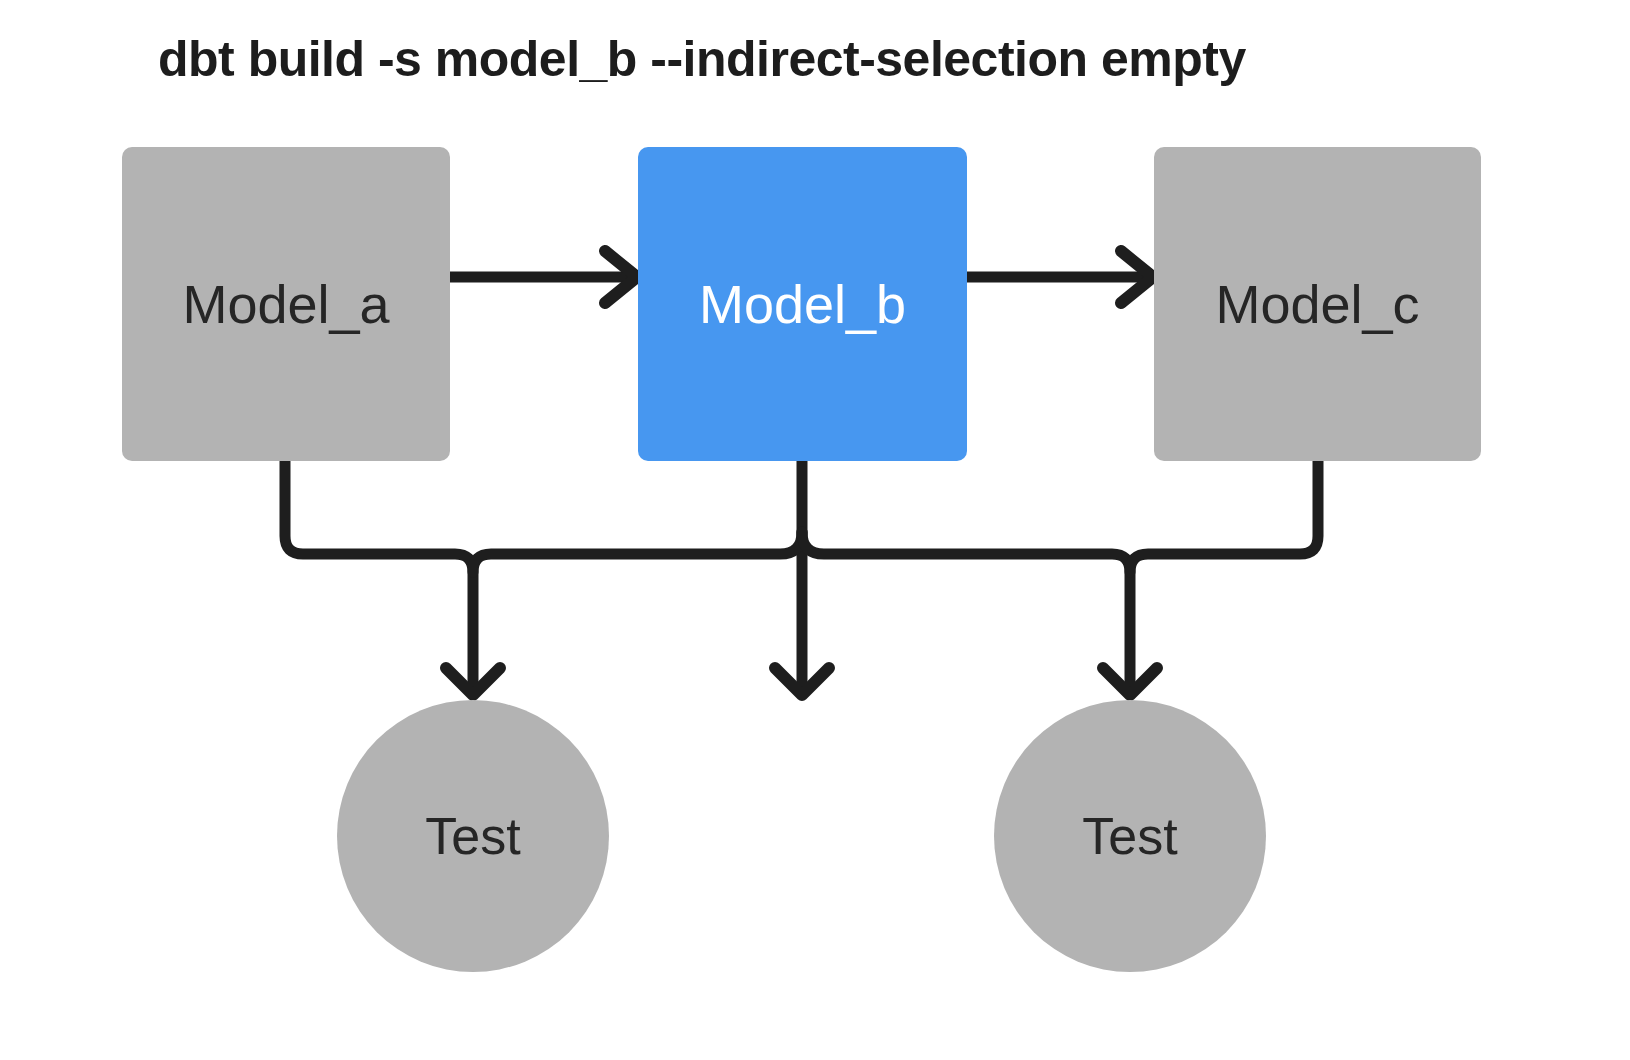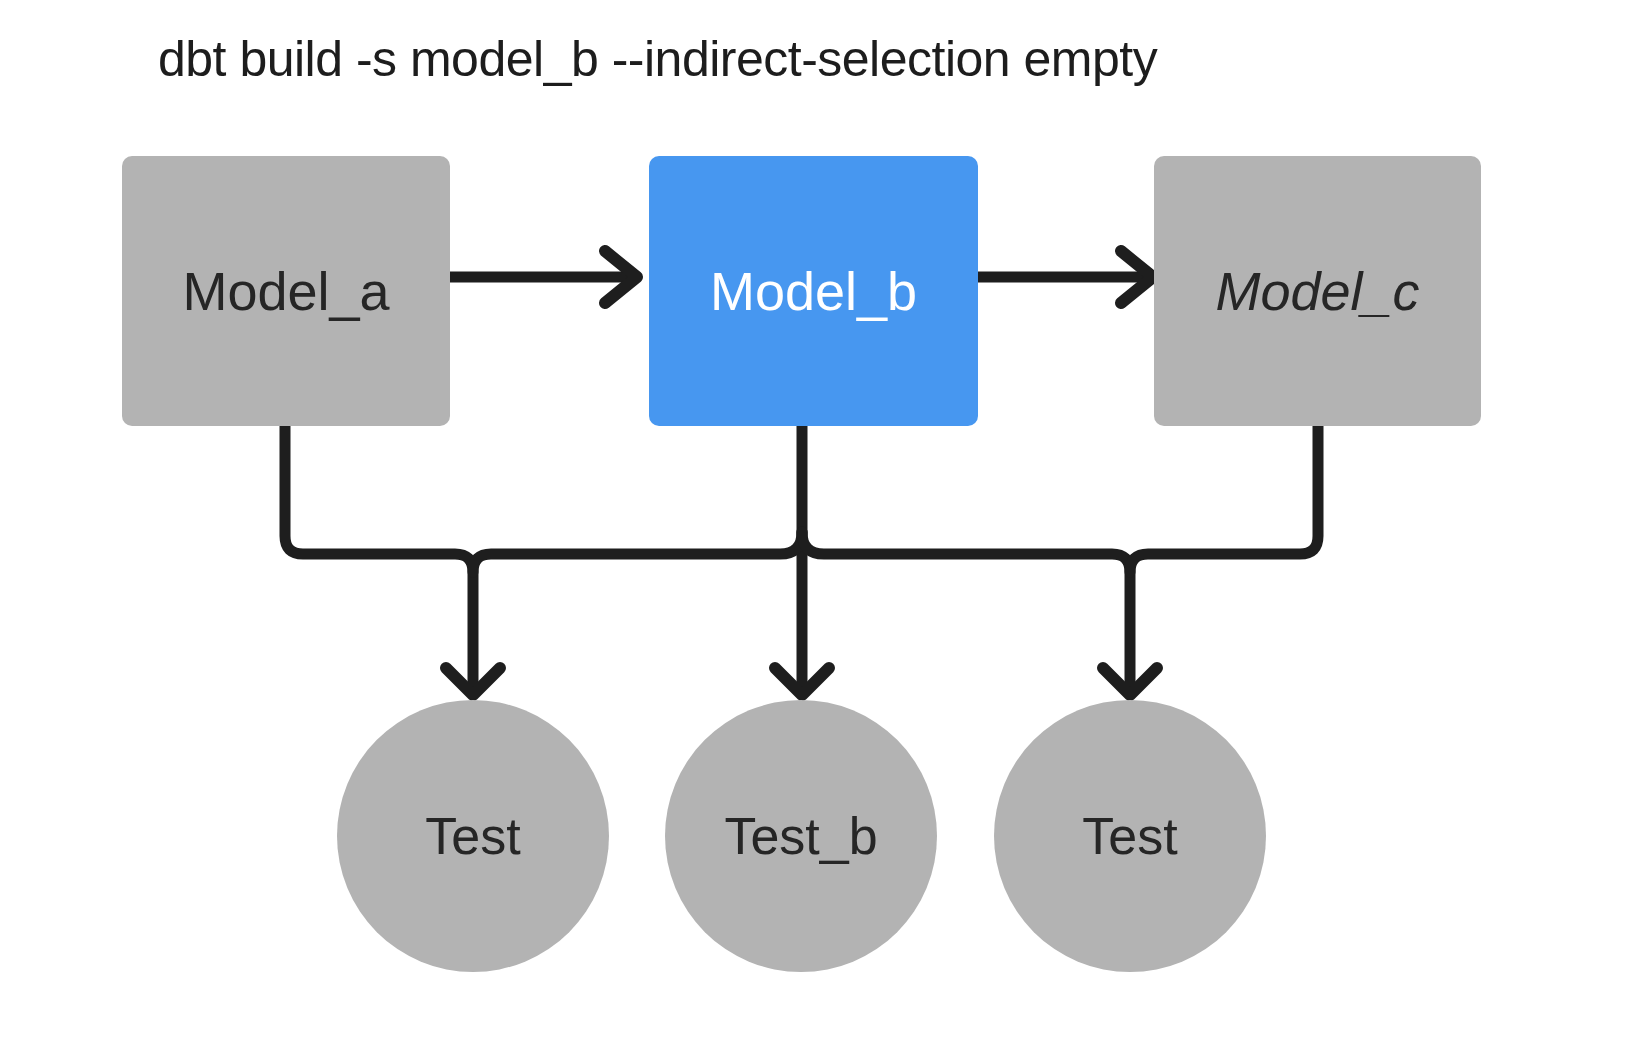--- a/index.html
+++ b/index.html
@@ -20,54 +20,54 @@
   }
   .stage {
     position: relative;
     width: 1630px; height: 1060px;
     background: var(--background);
   }
   .diagram-title {
     position: absolute;
     left: 158px; top: 30px;
     font-size: 50px;
-    font-weight: 400;
+    font-weight: 700;
     letter-spacing: -0.5px;
     color: var(--title-color);
     white-space: nowrap;
   }
   .connector-layer {
     position: absolute;
     left: 0; top: 0;
     width: 1630px; height: 1060px;
   }
   .connector-layer path {
     fill: none;
     stroke: var(--line-dark);
     stroke-width: 11;
     stroke-linecap: round;
     stroke-linejoin: round;
   }
   .connector-layer path.arrowhead { stroke-width: 12; }
   .model-node {
     position: absolute;
-    top: 156px; height: 270px;
+    top: 147px; height: 314px;
     background: var(--node-gray);
     border-radius: 10px;
     display: flex; align-items: center; justify-content: center;
     font-size: 54px;
     color: var(--text-dark);
   }
   .model-node.selected {
     background: var(--accent-blue);
     color: var(--text-on-blue);
   }
   .model-node.node-a { left: 122px; width: 328px; }
-  .model-node.node-b { left: 638px; width: 329px; margin-left: 11px; }
-  .model-node.node-c { left: 1154px; width: 327px; font-style: italic; }
+  .model-node.node-b { left: 638px; width: 329px; }
+  .model-node.node-c { left: 1154px; width: 327px; }
   .test-node {
     position: absolute;
     top: 700px;
     width: 272px; height: 272px;
     border-radius: 50%;
     background: var(--node-gray);
     display: flex; flex-direction: column;
     align-items: center; justify-content: center;
     font-size: 52px;
     color: var(--text-dark);
@@ -117,22 +117,18 @@
   </div>
 
   <div class="model-node node-c">
     <span>Model_c</span>
   </div>
 
   <div class="test-node node-ab">
     <div class="label-line">Test</div>
   </div>
 
-  <div class="test-node node-b">
-    <div class="label-line">Test_b</div>
-    <div class="label-line"></div>
-  </div>
 
   <div class="test-node node-bc">
     <div class="label-line">Test</div>
   </div>
 
 </div>
 
 </body></html>

